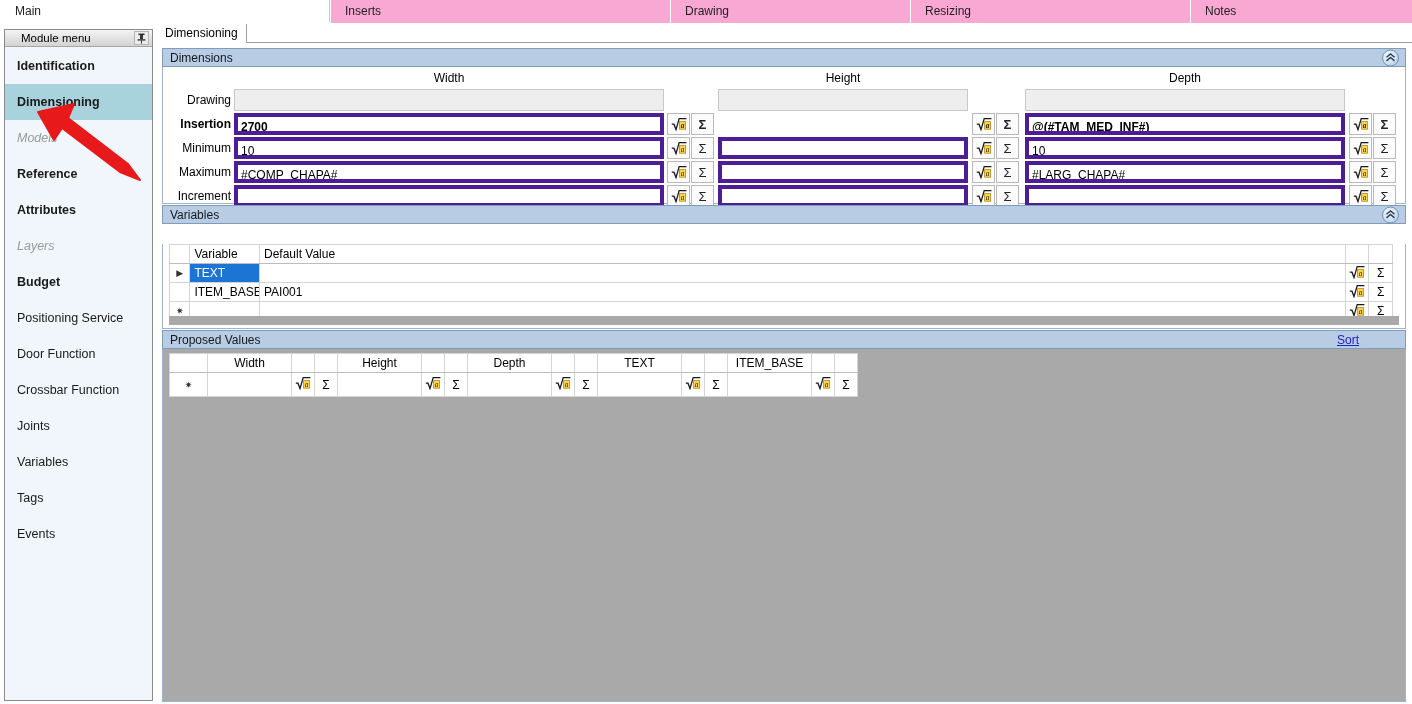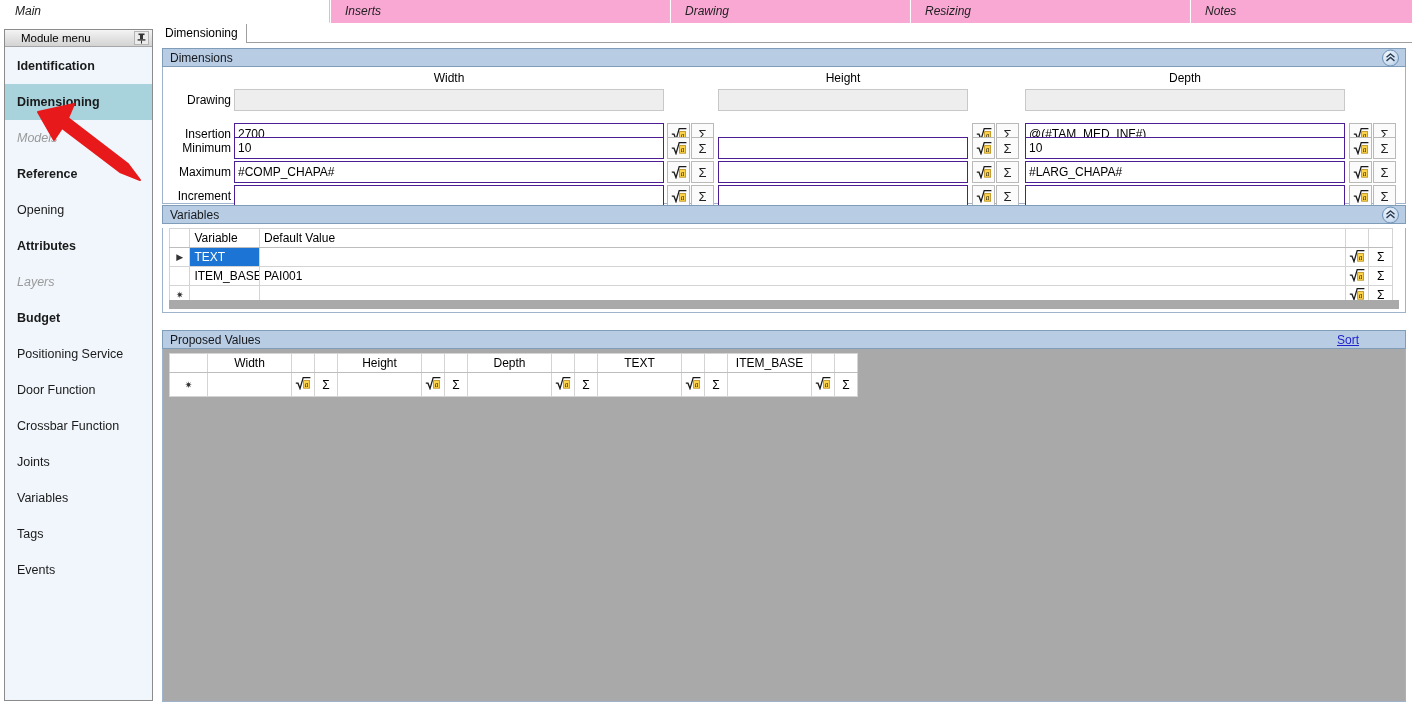--- a/index.html
+++ b/index.html
@@ -13,21 +13,20 @@
     color: #000;
   }
   #app { position: relative; width: 1412px; height: 704px; }
 
   
   .topbar {
     position: absolute; left: 0; top: 0; width: 1412px; height: 23px;
     background: #f0f0f0;
     border-bottom: 1px solid #a0a0a0;
     display: flex;
-    font-style: italic;
   }
   .toptab {
     height: 23px;
     line-height: 22px;
     padding: 0 10px 0 14px;
     font-size: 12px;
     background: #f9a8d4;
     border-right: 1px solid #c8c8c8;
     border-left: 1px solid #ffffff;
     color: #222;
@@ -153,21 +152,21 @@
     left: 0; height: 24px;
     width: 100%;
   }
   .row-label {
     position: absolute; left: 0; width: 68px;
     text-align: right; font-size: 12px;
     line-height: 22px; height: 22px;
   }
   .fld {
     position: absolute; height: 22px;
-    border: 1px solid #4c1d95;
+    border: 4px solid #4c1d95;
     background: #ffffff;
     font-size: 12px;
     line-height: 20px;
     padding: 0 3px;
     overflow: hidden; white-space: nowrap;
   }
   .fld.readonly {
     background: #eeeeee;
     border: 1px solid #c8c8c8;
   }
@@ -254,23 +253,20 @@
         </div>
         <div class="side-item bold selected">
           <span>Dimensioning</span>
         </div>
         <div class="side-item dim">
           <span>Models</span>
         </div>
         <div class="side-item bold">
           <span>Reference</span>
         </div>
-        <div class="side-item">
-          <span>Opening</span>
-        </div>
         <div class="side-item bold">
           <span>Attributes</span>
         </div>
         <div class="side-item dim">
           <span>Layers</span>
         </div>
         <div class="side-item bold">
           <span>Budget</span>
         </div>
         <div class="side-item">
@@ -326,21 +322,21 @@
         <div class="dim-body" id="dim-body">
             <div class="col-title" style="left: 71px; width: 430px;">Width</div>
             <div class="col-title" style="left: 555px; width: 250px;">Height</div>
             <div class="col-title" style="left: 862px; width: 320px;">Depth</div>
             <div class="dim-row" style="top: 22px;">
               <div class="row-label">Drawing</div>
               <div class="fld readonly" style="left: 71px; width: 430px;"></div>
               <div class="fld readonly" style="left: 555px; width: 250px;"></div>
               <div class="fld readonly" style="left: 862px; width: 320px;"></div>
             </div>
-            <div class="dim-row" style="top: 56px;">
+            <div class="dim-row" style="top: 46px; font-weight: bold;">
               <div class="row-label">Insertion</div>
               <div class="fld" style="left: 71px; width: 430px;">2700</div>
               <span class="btn-sq" style="left: 504px;">
                 <span class="rad">
                   <svg width="16" height="14" viewBox="0 0 16 14">
                     <path d="M0.8,7.2 L3,7.2 L5,12.6 L8.2,1.6 L15.4,1.6" fill="none" stroke="#1a1a1a" stroke-width="1.3"></path>
                     <rect x="8.6" y="4.6" width="6" height="7.6" fill="#fcd34a" stroke="#b98a12" stroke-width="0.8"></rect>
                     <text x="11.6" y="11" font-size="7.2" font-family="Liberation Serif, serif" font-style="italic" text-anchor="middle" fill="#1a1a1a">a</text>
                   </svg>
                 </span>
@@ -485,21 +481,21 @@
           <span class="head-right">
             <span class="collapse-btn">
               <svg width="11" height="10" viewBox="0 0 11 10">
                 <path d="M1.5,4.8 L5.5,1.4 L9.5,4.8" fill="none" stroke="#2a3f57" stroke-width="1.4"></path>
                 <path d="M1.5,8.4 L5.5,5.0 L9.5,8.4" fill="none" stroke="#2a3f57" stroke-width="1.4"></path>
               </svg>
             </span>
           </span>
         </div>
         <div class="grid-wrap" style="height:85px">
-          <table class="grid" id="vars-grid" style="width:1224px;margin:4px 0 0 6px">
+          <table class="grid" id="vars-grid" style="width:1224px;margin:20px 0 0 6px">
               <colgroup>
                 <col style="width:20px">
                 <col style="width:68px">
                 <col style="width:1062px">
                 <col style="width:23px">
                 <col style="width:23px">
               </colgroup>
               <thead>
                 <tr>
                   <th></th>

